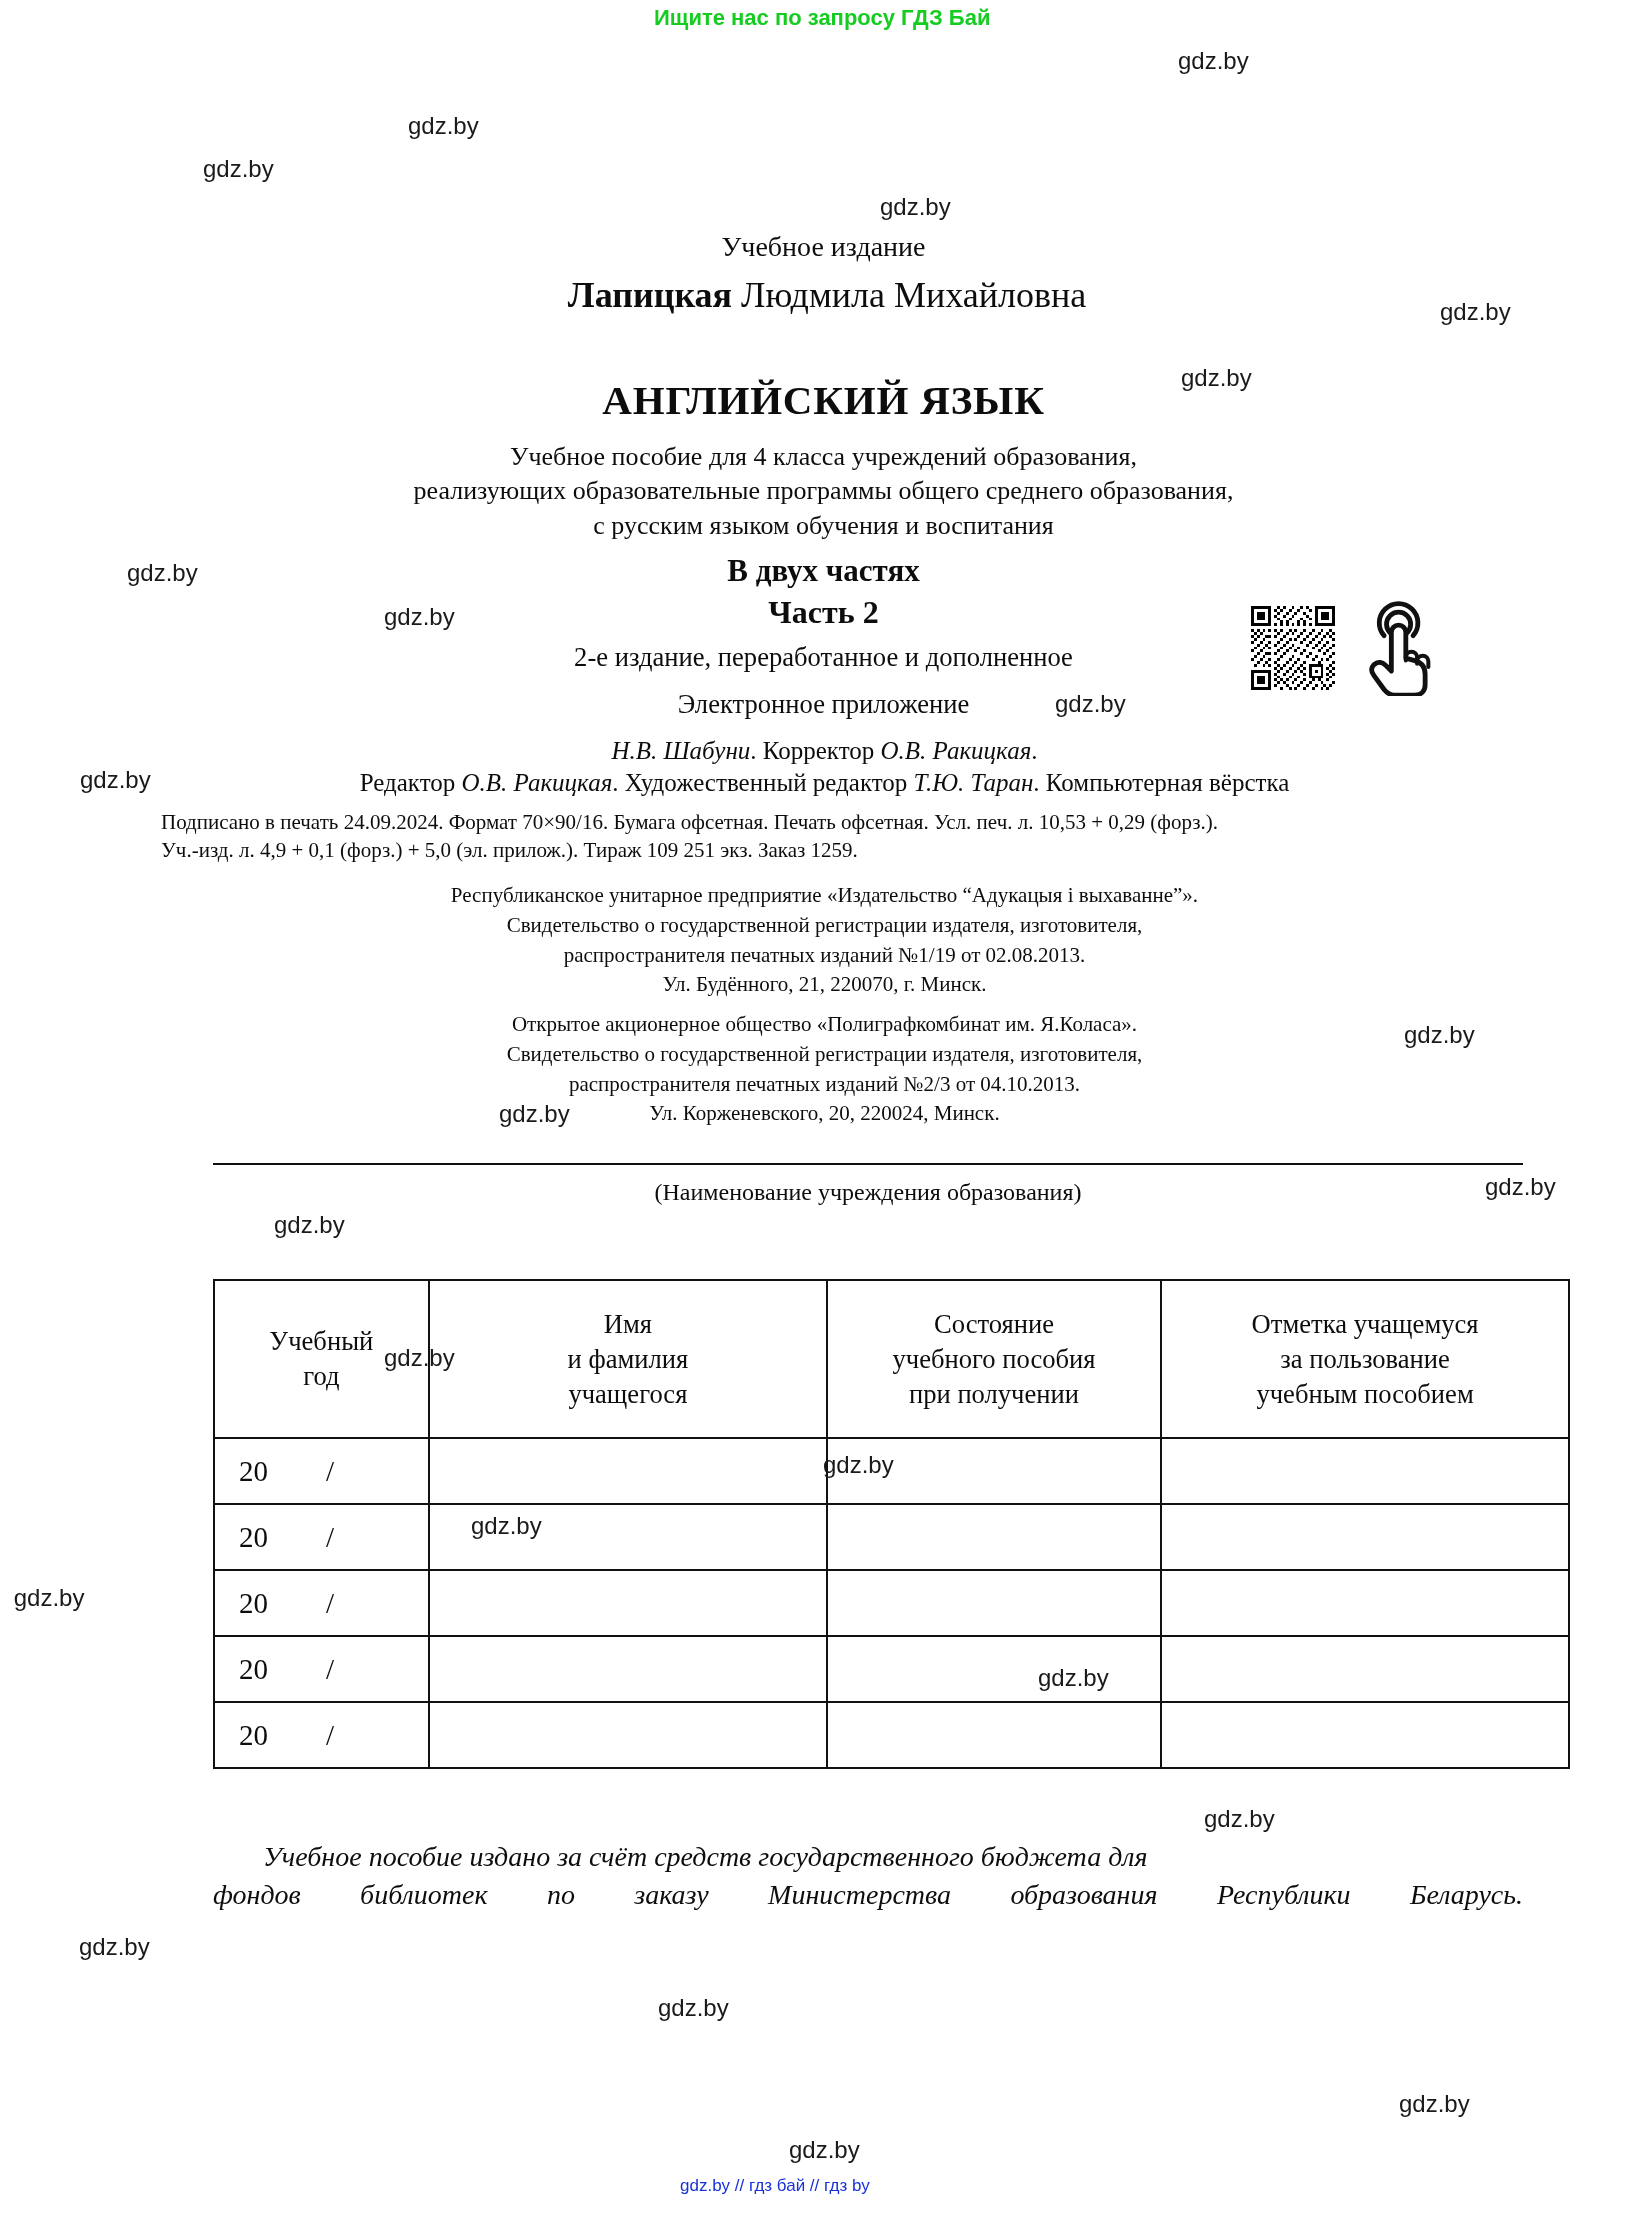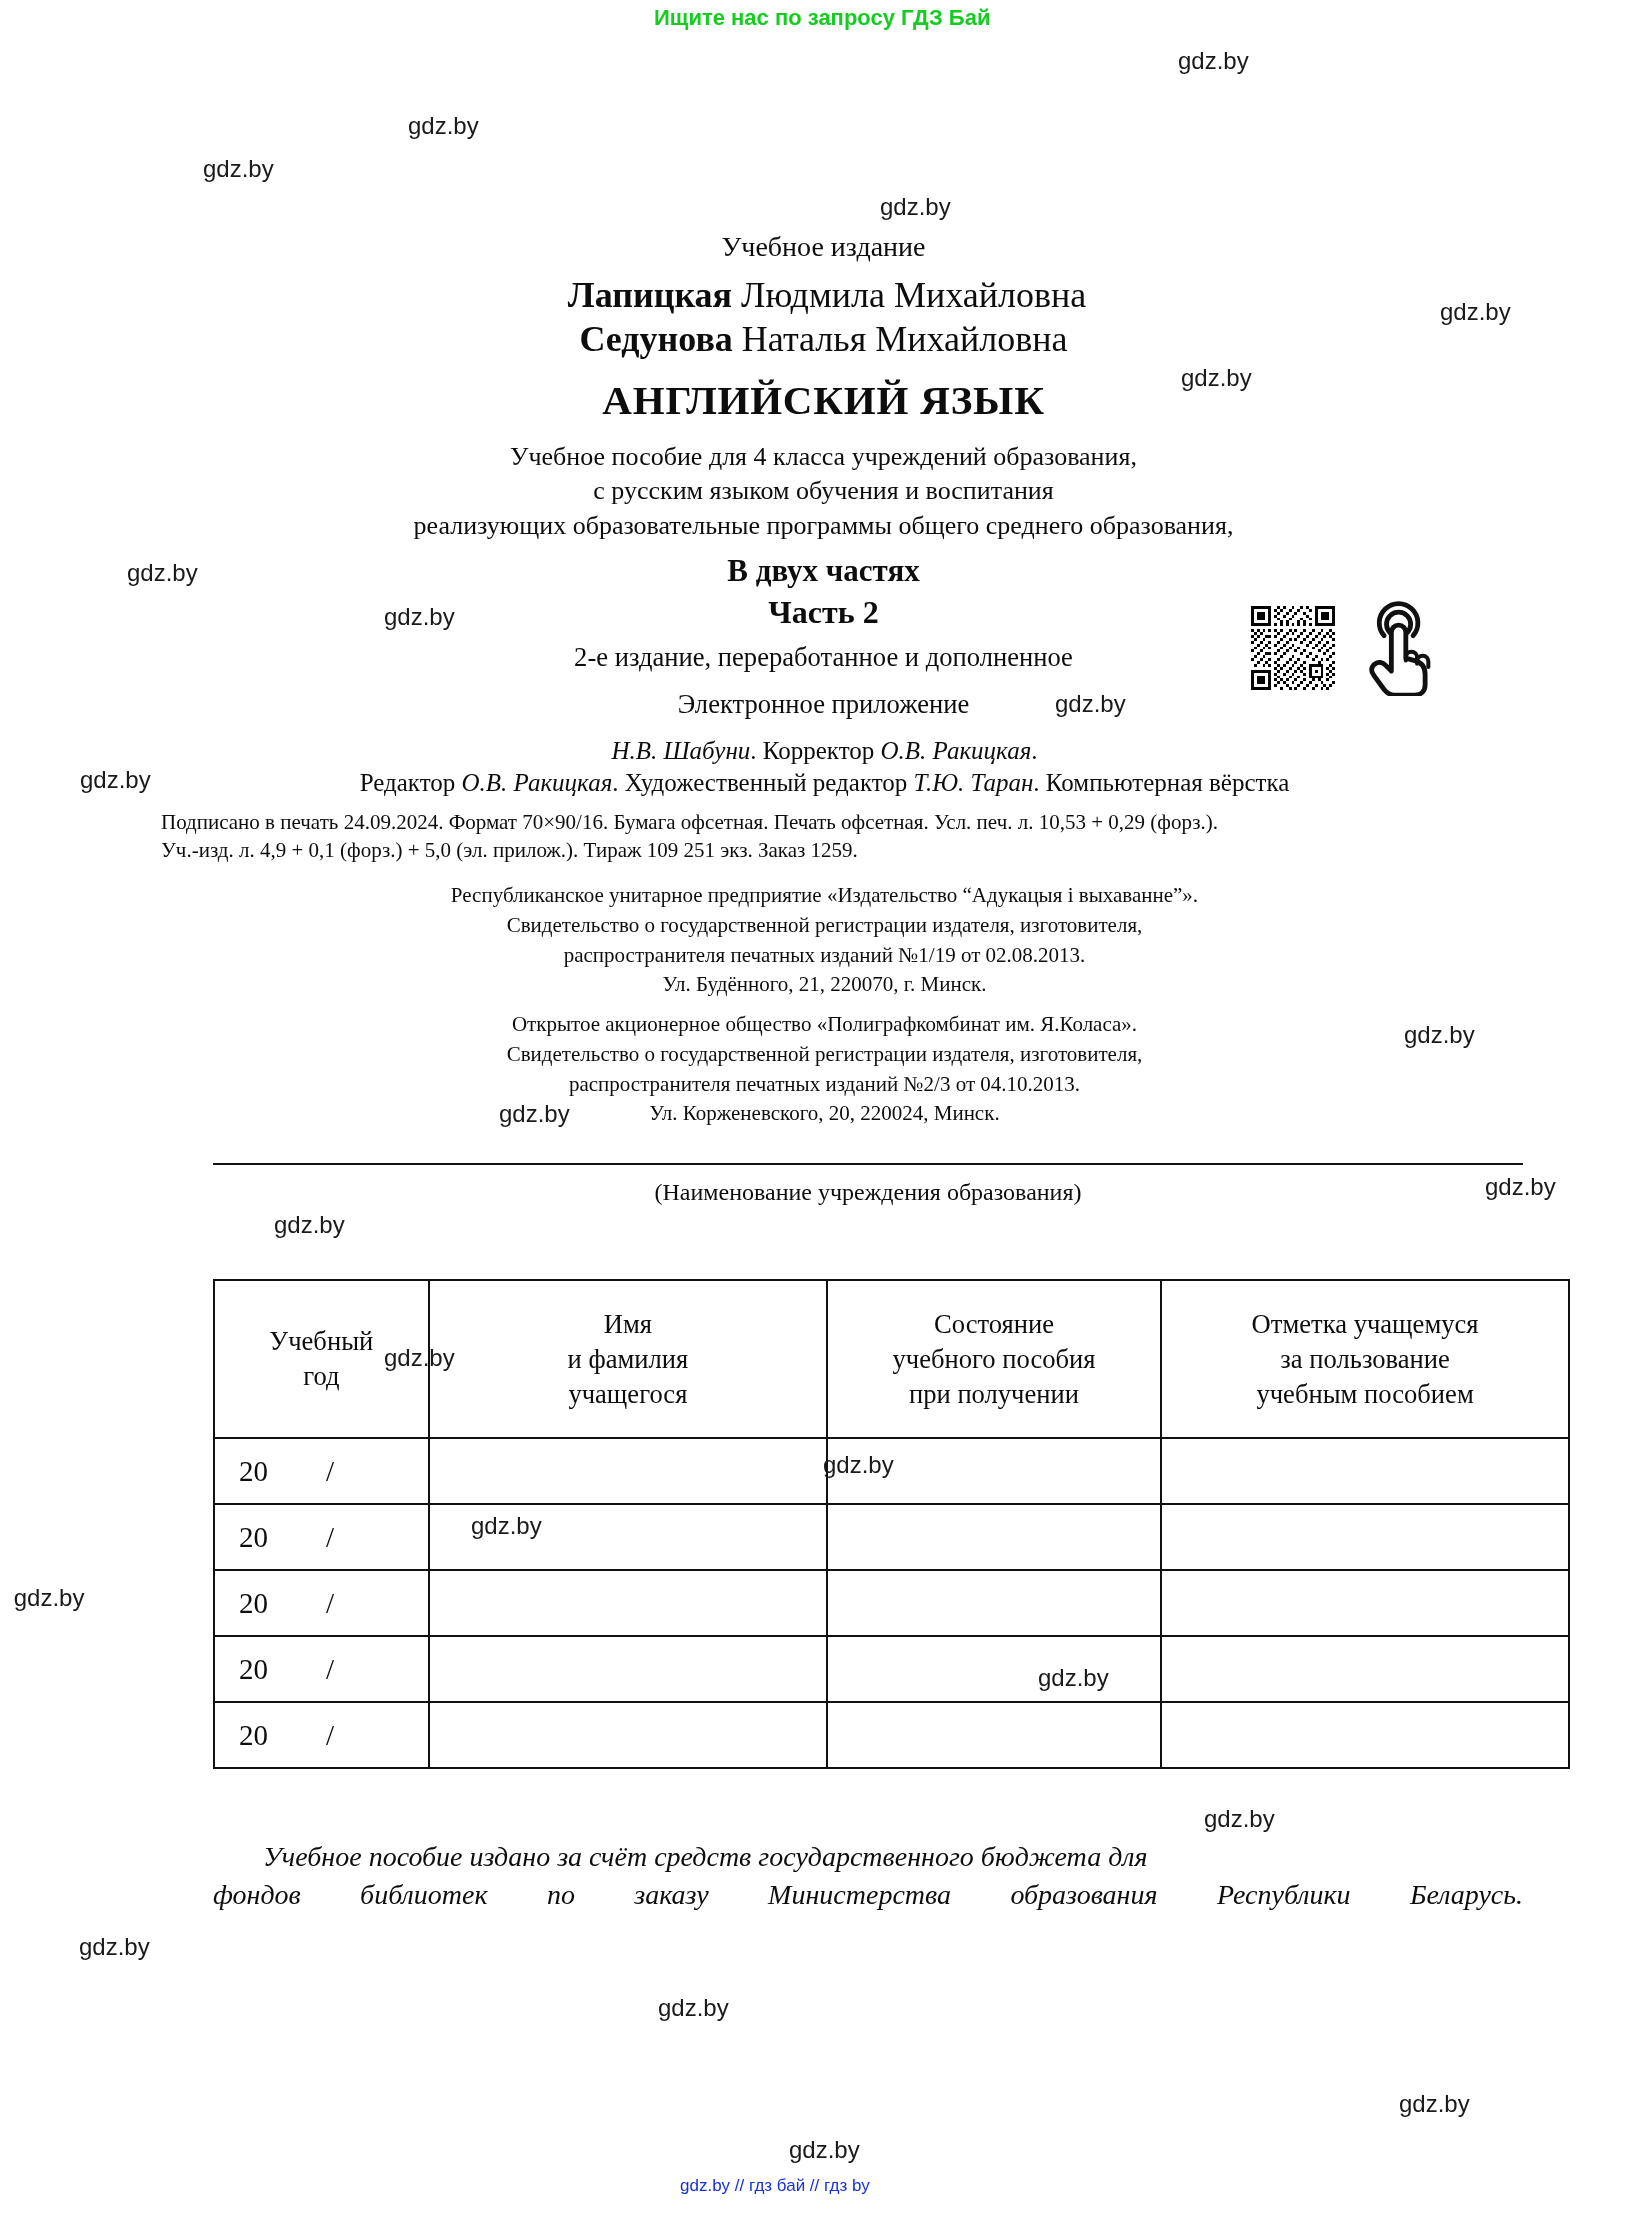--- a/index.html
+++ b/index.html
@@ -168,30 +168,27 @@
 <div id="page">
 
   <div class="wm-top-green" style="left:654px; top:4.8px; font-size:22px;">Ищите нас по запросу ГДЗ Бай</div>
 
   <div class="l-izdanie">Учебное издание</div>
 
   <div class="l-author1">
     <b>Лапицкая</b><span> </span><span>Людмила Михайловна</span>
   </div>
 
-  <div class="l-author2">
-    <b>Седунова</b><span> </span><span>Наталья Михайловна</span>
-  </div>
 
   <div class="l-title">АНГЛИЙСКИЙ ЯЗЫК</div>
 
   <div class="l-sub">
     <div>Учебное пособие для 4 класса учреждений образования,</div>
+    <div>реализующих образовательные программы общего среднего образования,</div>
     <div>с русским языком обучения и воспитания</div>
-    <div>реализующих образовательные программы общего среднего образования,</div>
   </div>
 
   <div class="l-parts">В двух частях</div>
   <div class="l-part2">Часть 2</div>
   <div class="l-edition">2-е издание, переработанное и дополненное</div>
   <div class="l-eapp">Электронное приложение</div>
 
   <div class="qr-wrap">
     <svg class="qr-img" width="84" height="84" viewBox="0 0 29 29" shape-rendering="crispEdges">
       <rect width="29" height="29" fill="#ffffff"></rect>

